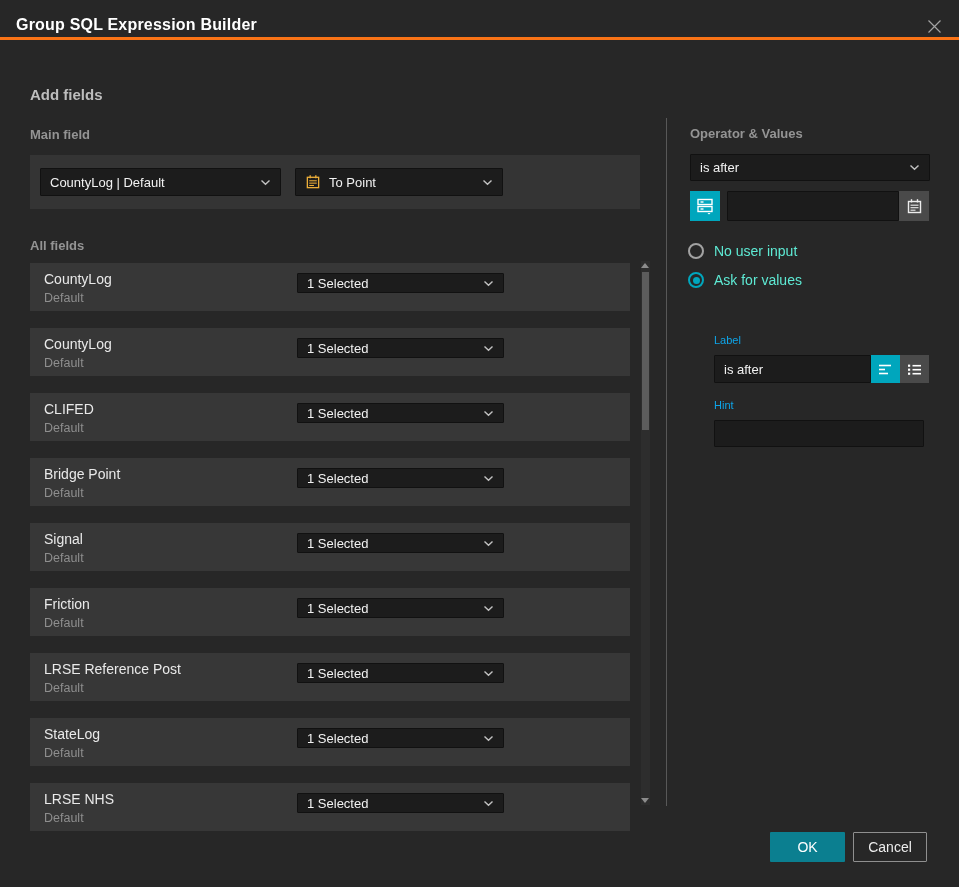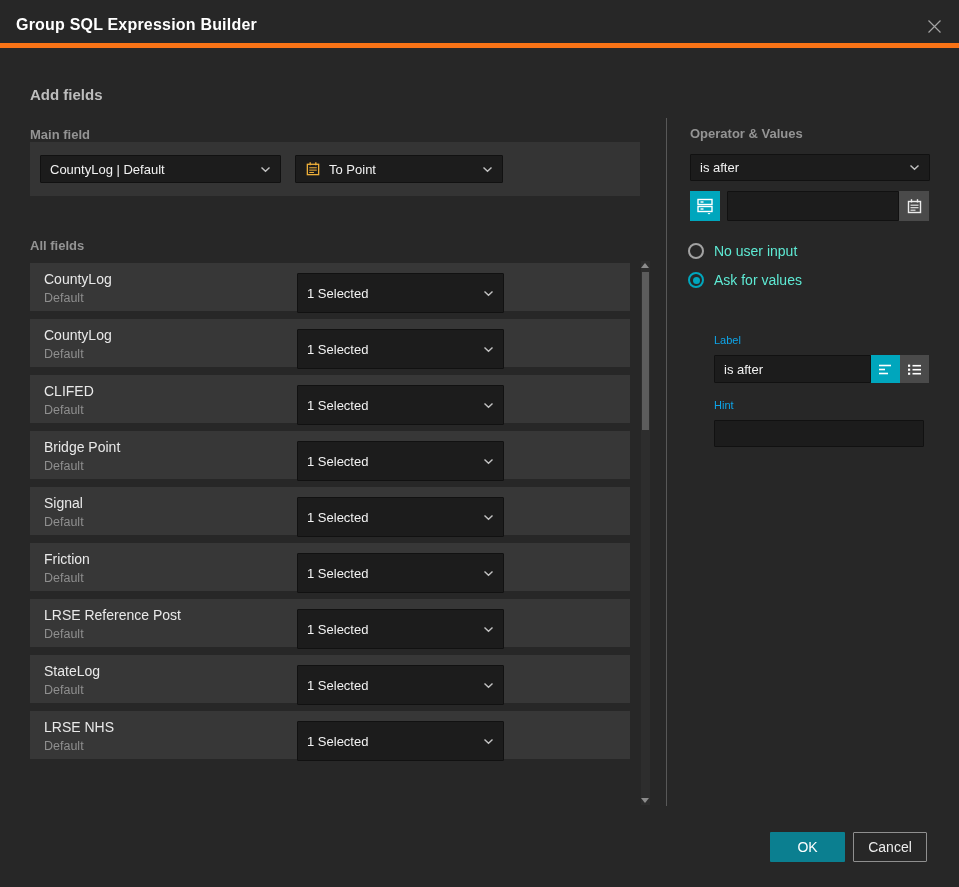--- a/index.html
+++ b/index.html
@@ -1,49 +1,49 @@
 <!DOCTYPE html>
 <html style="--accent: #00a6bd; --btn-teal: #0a8496; --ok: #0b7f90;"><head>
 <meta charset="utf-8">
 <style>
   html,body{margin:0;padding:0;background:#1a1a1a;}
   .dialog{
     position:relative;width:959px;height:887px;background:#272727;
     font-family:"Liberation Sans",sans-serif;overflow:hidden;
   }
   
-  .title-bar{position:absolute;left:0;top:0;width:100%;height:48px;border-bottom:5px solid #f97316;box-sizing:border-box;}
+  .title-bar{position:absolute;left:0;top:0;width:100%;height:40px;border-bottom:3px solid #f97316;box-sizing:border-box;}
   .dialog-title{position:absolute;left:16px;top:16px;font-size:16px;font-weight:bold;color:#ffffff;letter-spacing:.2px;}
   .close-btn{position:absolute;right:15px;top:16px;width:20px;height:20px;cursor:pointer;display:flex;align-items:center;justify-content:center;}
   
   .heading{position:absolute;color:#bdbdbd;font-size:15px;font-weight:bold;}
   .subheading{position:absolute;color:#949494;font-size:13px;font-weight:bold;}
   .caption{position:absolute;color:#0ea5e9;font-size:11px;}
   
   .select{
     background:#1c1c1c;border:1px solid #111;box-sizing:border-box;color:#f2f2f2;
     font-size:13px;display:flex;align-items:center;padding:0 9px;cursor:pointer;border-radius:1px;
   }
   .sel-text{white-space:nowrap;overflow:hidden;}
   .chev{margin-left:auto;display:flex;align-items:center;}
   .cal-ic{display:flex;align-items:center;margin-right:8px;}
   .tinput{
     position:absolute;background:#1c1c1c;border:1px solid #111;box-sizing:border-box;color:#f2f2f2;
     font-size:13px;padding:0 9px;font-family:"Liberation Sans",sans-serif;border-radius:1px;outline:none;
   }
   
-  .main-field-box{position:absolute;left:30px;top:142px;width:610px;height:54px;background:#343434;}
+  .main-field-box{position:absolute;left:30px;top:155px;width:610px;height:54px;background:#343434;}
   .main-field-select{position:absolute;left:10px;top:13px;width:241px;height:28px;}
   .date-mode-select{position:absolute;left:265px;top:13px;width:208px;height:28px;}
   
   .fields-list{position:absolute;left:30px;top:263px;width:600px;}
-  .field-row{position:relative;height:48px;margin-bottom:8px;background:#373737;}
+  .field-row{position:relative;height:48px;margin-bottom:17px;background:#373737;}
   .fr-name{position:absolute;left:14px;top:8px;font-size:14px;color:#e9e9e9;}
   .fr-sub{position:absolute;left:14px;top:28px;font-size:12.5px;color:#8f8f8f;}
-  .fr-select{position:absolute;left:267px;top:10px;width:207px;height:40px;}
+  .fr-select{position:absolute;left:267px;top:10px;width:207px;height:20px;}
   
   .scrollbar{position:absolute;left:641px;top:261px;width:9px;height:544px;background:#2d2d2d;}
   .sb-arrow{position:absolute;left:0;width:0;height:0;border-left:4.5px solid transparent;border-right:4.5px solid transparent;}
   .sb-up{top:2px;border-bottom:5px solid #8c8c8c;}
   .sb-down{bottom:2px;border-top:5px solid #8c8c8c;}
   .sb-thumb{position:absolute;left:1px;top:11px;width:7px;height:158px;background:#5c5c5c;cursor:grab;}
   .v-divider{position:absolute;left:666px;top:118px;width:1px;height:688px;background:#585858;}
   
   .op-label{left:690px;top:126px;}
   .operator-select{position:absolute;left:690px;top:154px;width:240px;height:27px;}

